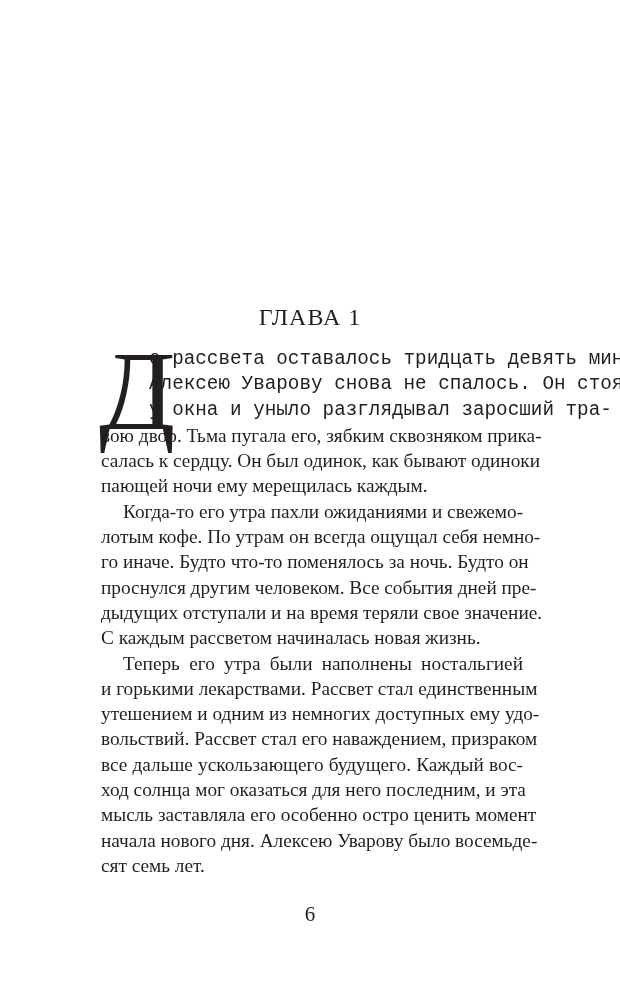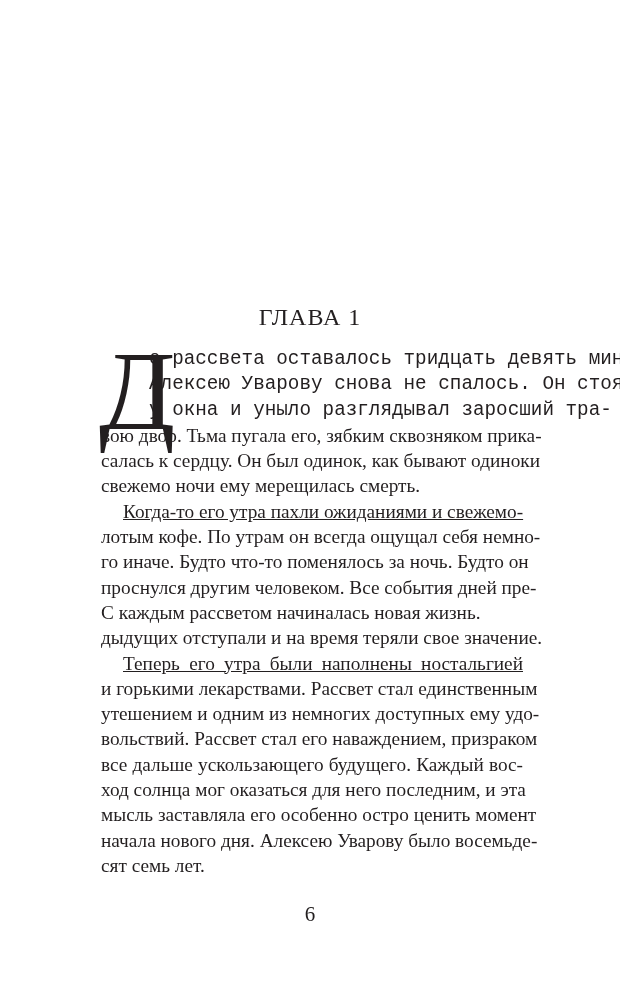--- a/index.html
+++ b/index.html
@@ -15,21 +15,21 @@
   }
   .text-block {
     position: absolute; left: 101px; top: 333px; width: 422px;
     font-size: 19.3px; line-height: 25.3px;
   }
   .line {
     display: block; height: 25.3px; white-space: nowrap;
     text-align: justify; text-align-last: justify;
   }
   .line.last { text-align-last: left; }
-  .line.indent { padding-left: 22px; text-decoration: underline; }
+  .line.indent { padding-left: 22px; }
   .line.drop { padding-left: 48px; font-family: Liberation Mono, monospace; }
   .drop-cap {
     position: absolute; left: -2px; top: -6px; font-size: 112px; line-height: 100px;
     color: #231f20; font-family: "Liberation Serif", "DejaVu Serif", serif;
   }
   .page-number {
     position: absolute; top: 888px; left: 0; width: 620px; text-align: center;
     font-size: 21px;
   }
 </style>
@@ -40,28 +40,28 @@
   <div class="chapter-title">ГЛАВА 1</div>
 
   <div class="text-block">
     <span class="drop-cap">Д</span>
 
     <span class="line drop">о рассвета оставалось тридцать девять минут.</span>
     <span class="line drop">Алексею Уварову снова не спалось. Он стоял</span>
     <span class="line drop">у окна и уныло разглядывал заросший тра-</span>
     <span class="line">вою двор. Тьма пугала его, зябким сквозняком прика-</span>
     <span class="line">салась к сердцу. Он был одинок, как бывают одиноки</span>
-    <span class="line last">свежемо ночи ему мерещилась смерть.</span>
+    <span class="line last">пающей ночи ему мерещилась каждым.</span>
 
     <span class="line indent">Когда-то его утра пахли ожиданиями и свежемо-</span>
     <span class="line">лотым кофе. По утрам он всегда ощущал себя немно-</span>
     <span class="line">го иначе. Будто что-то поменялось за ночь. Будто он</span>
     <span class="line">проснулся другим человеком. Все события дней пре-</span>
+    <span class="line">дыдущих отступали и на время теряли свое значение.</span>
     <span class="line last">С каждым рассветом начиналась новая жизнь.</span>
-    <span class="line">дыдущих отступали и на время теряли свое значение.</span>
 
     <span class="line indent">Теперь его утра были наполнены ностальгией</span>
     <span class="line">и горькими лекарствами. Рассвет стал единственным</span>
     <span class="line">утешением и одним из немногих доступных ему удо-</span>
     <span class="line">вольствий. Рассвет стал его наваждением, призраком</span>
     <span class="line">все дальше ускользающего будущего. Каждый вос-</span>
     <span class="line">ход солнца мог оказаться для него последним, и эта</span>
     <span class="line">мысль заставляла его особенно остро ценить момент</span>
     <span class="line">начала нового дня. Алексею Уварову было восемьде-</span>
     <span class="line last">сят семь лет.</span>

